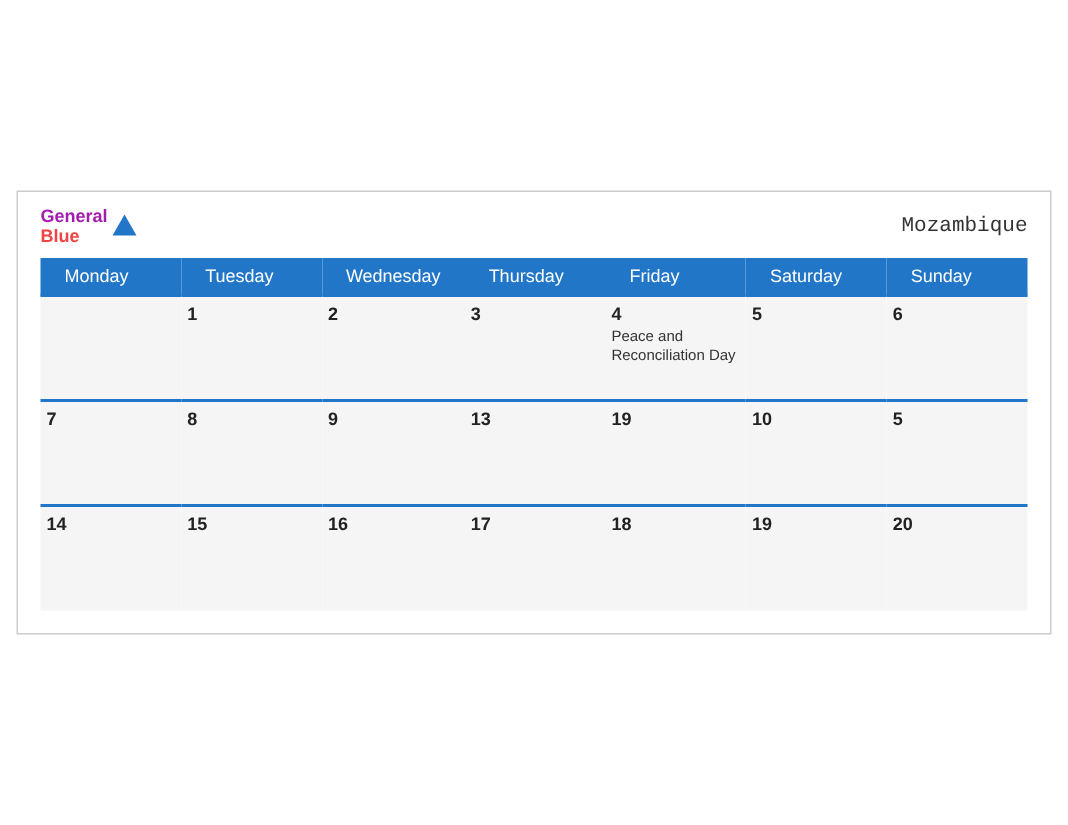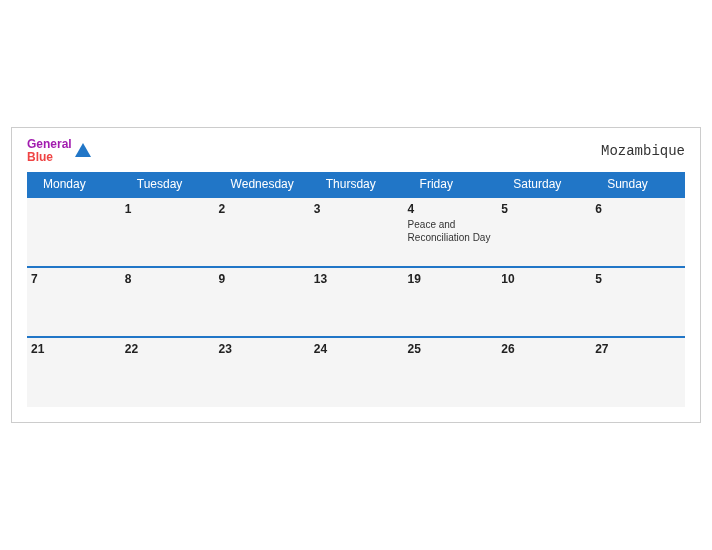--- a/index.html
+++ b/index.html
@@ -174,36 +174,36 @@
           </td>
           <td>
             <span class="day-number">10</span>
           </td>
           <td>
             <span class="day-number">5</span>
           </td>
         </tr>
         <tr>
           <td>
-            <span class="day-number">21</span>
-          </td>
-          <td>
-            <span class="day-number">22</span>
-          </td>
-          <td>
-            <span class="day-number">23</span>
-          </td>
-          <td>
-            <span class="day-number">24</span>
-          </td>
-          <td>
-            <span class="day-number">25</span>
-          </td>
-          <td>
-            <span class="day-number">26</span>
-          </td>
-          <td>
-            <span class="day-number">27</span>
+            <span class="day-number">14</span>
+          </td>
+          <td>
+            <span class="day-number">15</span>
+          </td>
+          <td>
+            <span class="day-number">16</span>
+          </td>
+          <td>
+            <span class="day-number">17</span>
+          </td>
+          <td>
+            <span class="day-number">18</span>
+          </td>
+          <td>
+            <span class="day-number">19</span>
+          </td>
+          <td>
+            <span class="day-number">20</span>
           </td>
         </tr>
       </tbody>
   </table>
 </div>
 
 </body></html>

